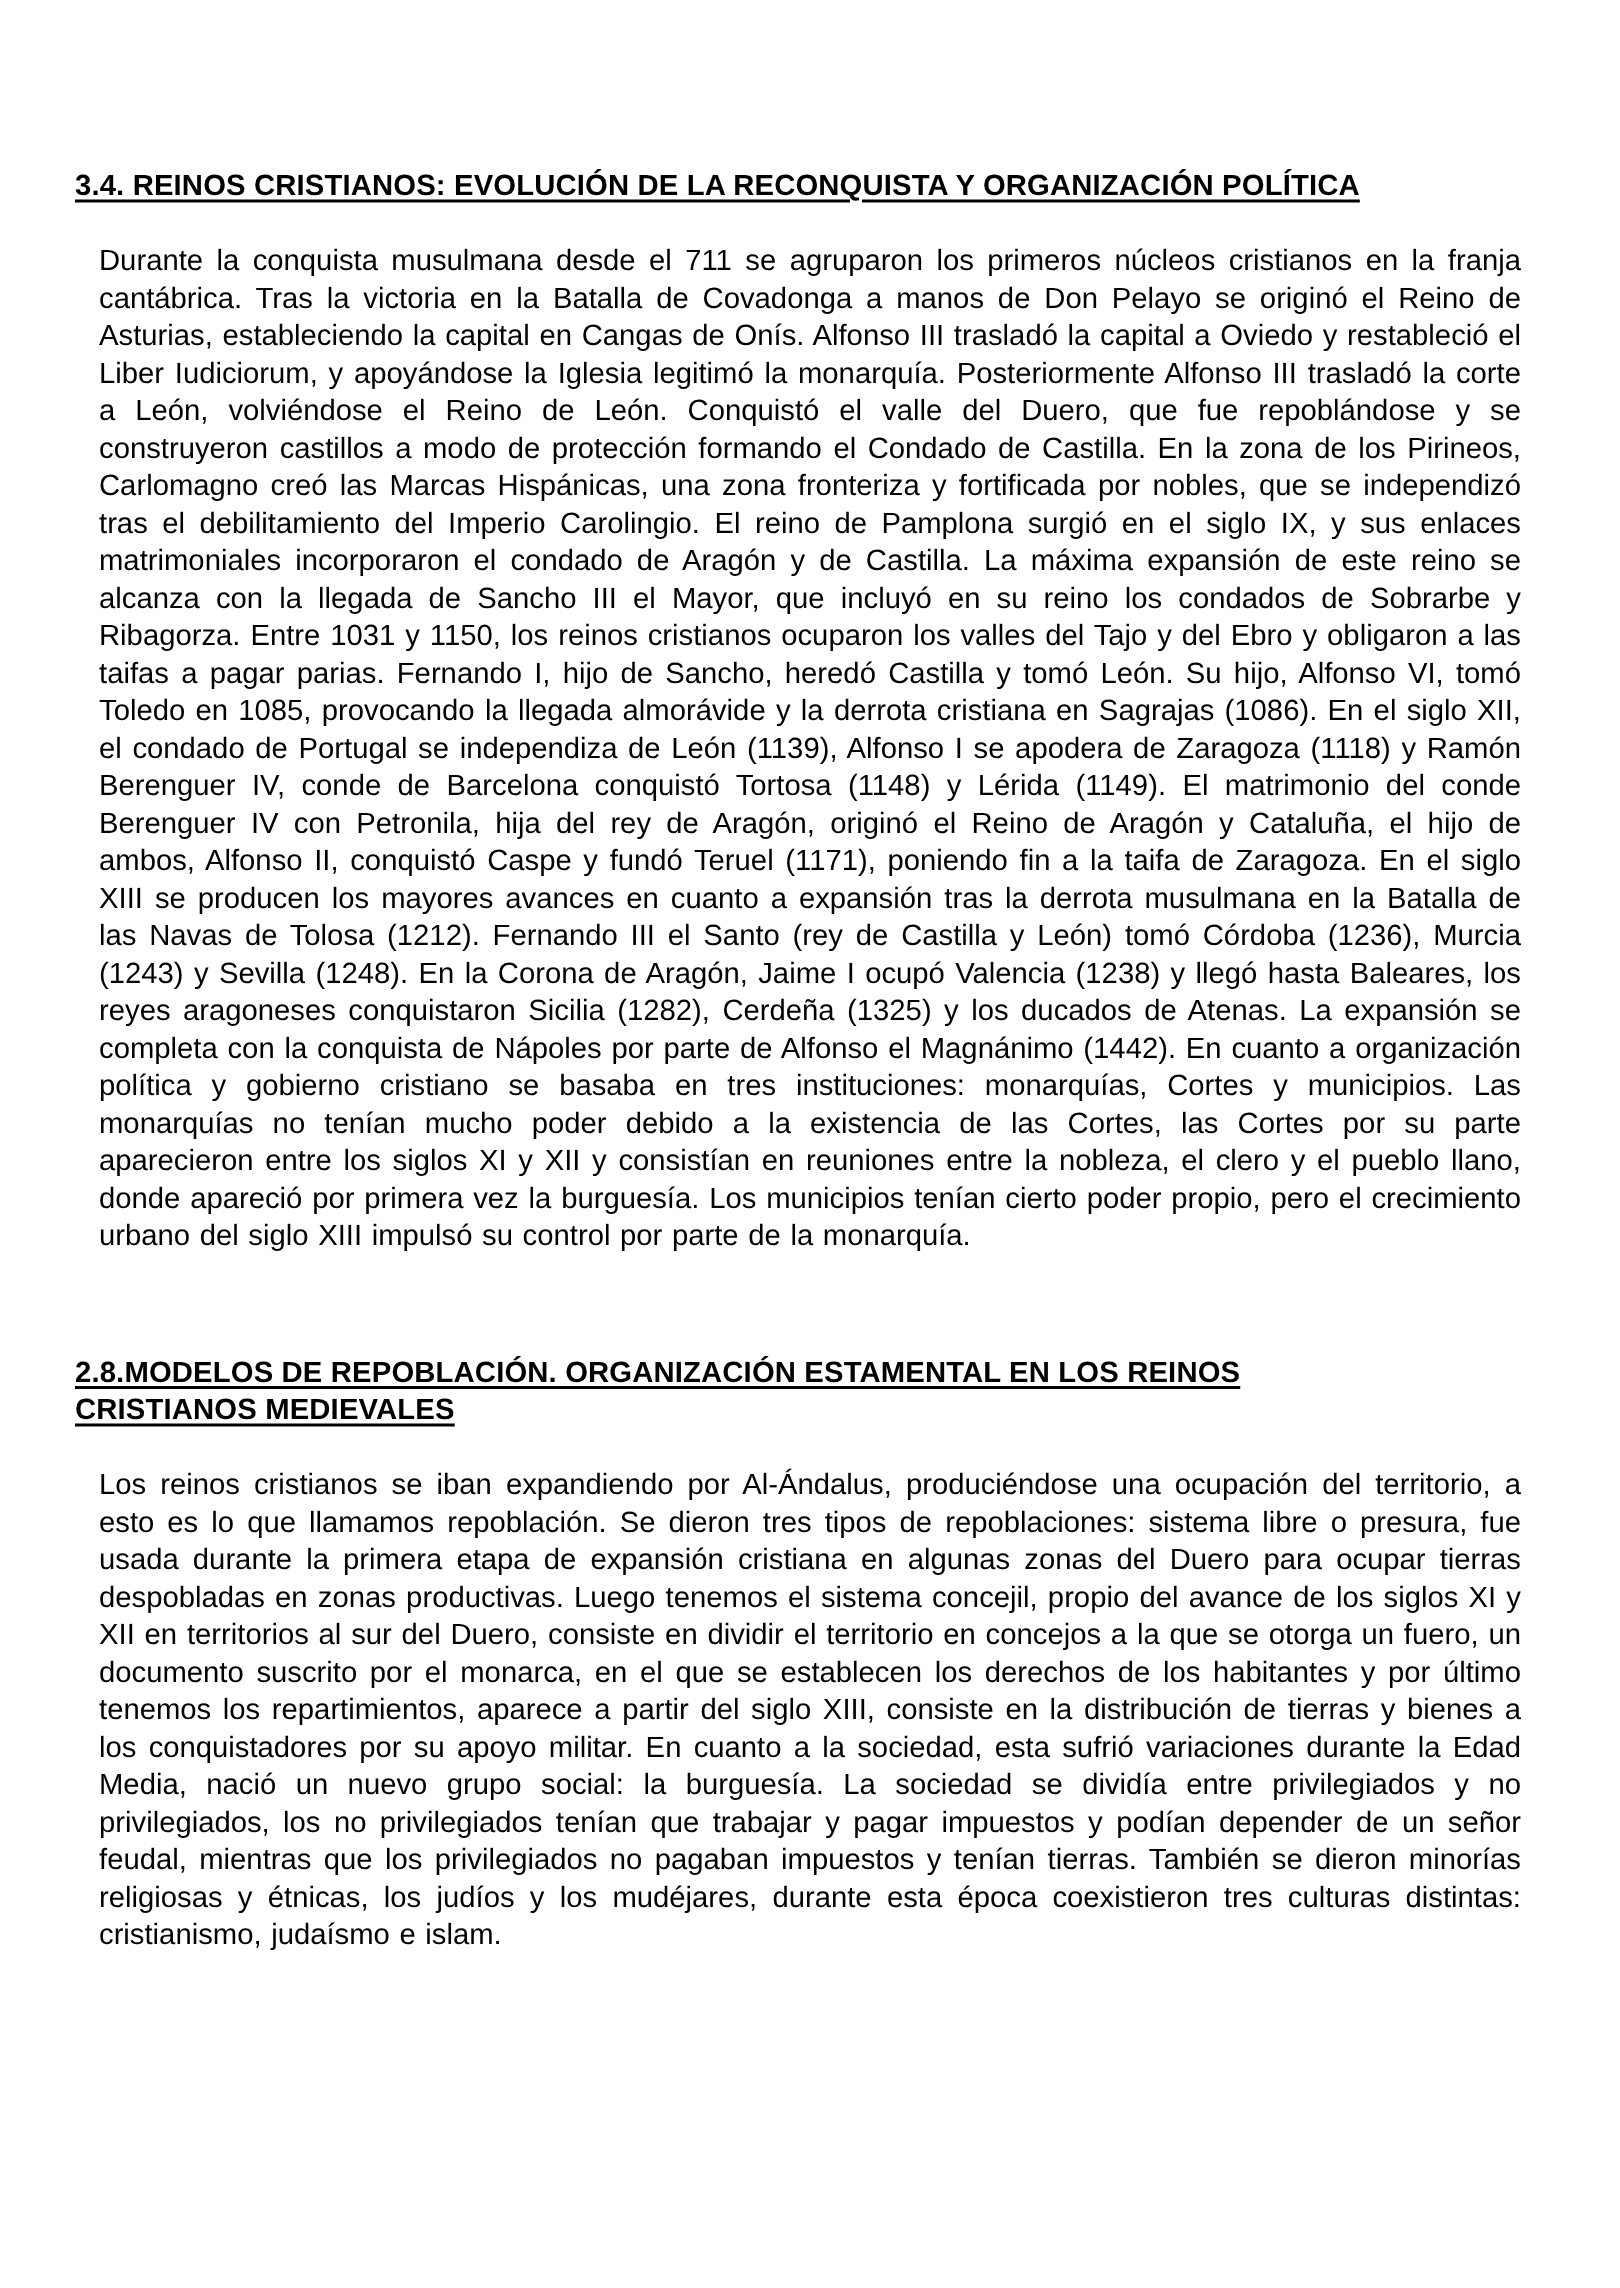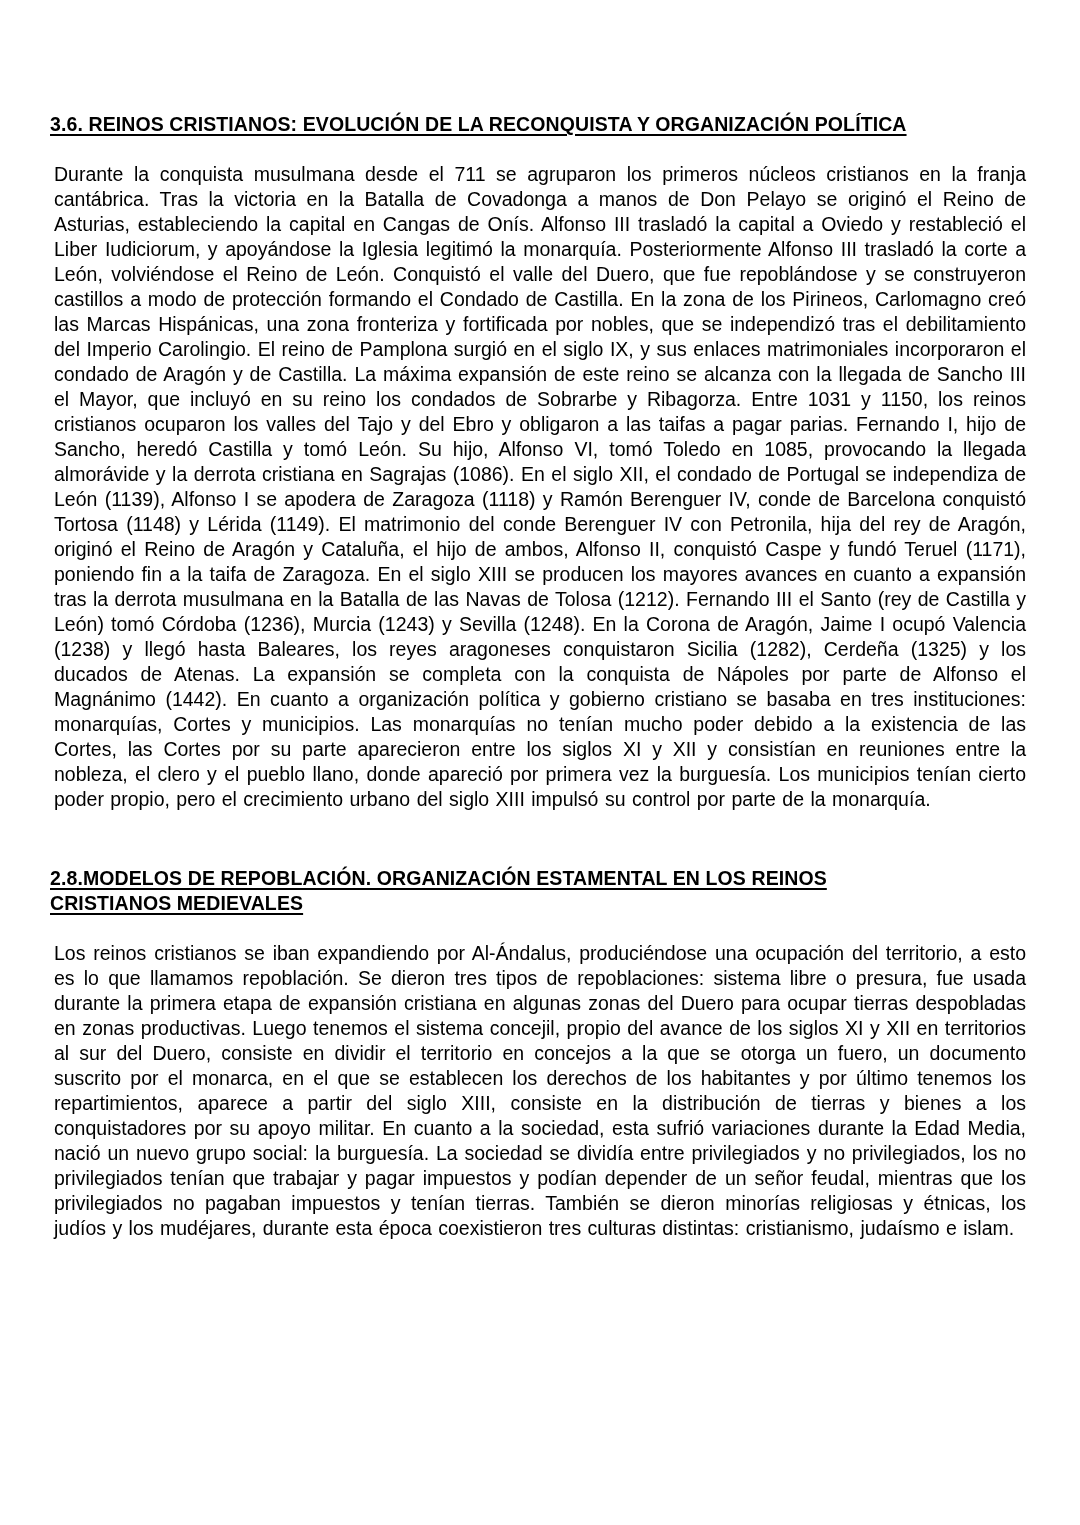--- a/index.html
+++ b/index.html
@@ -31,33 +31,33 @@
     margin: 0 0 25px 0;
     letter-spacing: 0.1px;
   }
   .section-heading.wrap-early {
     max-width: 900px;
   }
   .body-paragraph {
     font-size: 19.5px;
     line-height: 25px;
     text-align: justify;
-    margin: 4px;
+    margin: 16px;
     word-spacing: 1px;
   }
   .section-gap {
     height: 50px;
   }
 </style>
 </head>
 <body>
 
 <div class="page">
 
-  <h1 class="section-heading">3.6. REINOS CRISTIANOS: EVOLUCIÓN DE LA RECONQUISTA Y ORGANIZACIÓN POLÍTICA</h1>
+  <h1 class="section-heading">3.4. REINOS CRISTIANOS: EVOLUCIÓN DE LA RECONQUISTA Y ORGANIZACIÓN POLÍTICA</h1>
 
   <p class="body-paragraph">Durante la conquista musulmana desde el 711 se agruparon los primeros núcleos cristianos en la franja cantábrica. Tras la victoria en la Batalla de Covadonga a manos de Don Pelayo se originó el Reino de Asturias, estableciendo la capital en Cangas de Onís. Alfonso III trasladó la capital a Oviedo y restableció el Liber Iudiciorum, y apoyándose la Iglesia legitimó la monarquía. Posteriormente Alfonso III trasladó la corte a León, volviéndose el Reino de León. Conquistó el valle del Duero, que fue repoblándose y se construyeron castillos a modo de protección formando el Condado de Castilla. En la zona de los Pirineos, Carlomagno creó las Marcas Hispánicas, una zona fronteriza y fortificada por nobles, que se independizó tras el debilitamiento del Imperio Carolingio. El reino de Pamplona surgió en el siglo IX, y sus enlaces matrimoniales incorporaron el condado de Aragón y de Castilla. La máxima expansión de este reino se alcanza con la llegada de Sancho III el Mayor, que incluyó en su reino los condados de Sobrarbe y Ribagorza. Entre 1031 y 1150, los reinos cristianos ocuparon los valles del Tajo y del Ebro y obligaron a las taifas a pagar parias. Fernando I, hijo de Sancho, heredó Castilla y tomó León. Su hijo, Alfonso VI, tomó Toledo en 1085, provocando la llegada almorávide y la derrota cristiana en Sagrajas (1086). En el siglo XII, el condado de Portugal se independiza de León (1139), Alfonso I se apodera de Zaragoza (1118) y Ramón Berenguer IV, conde de Barcelona conquistó Tortosa (1148) y Lérida (1149). El matrimonio del conde Berenguer IV con Petronila, hija del rey de Aragón, originó el Reino de Aragón y Cataluña, el hijo de ambos, Alfonso II, conquistó Caspe y fundó Teruel (1171), poniendo fin a la taifa de Zaragoza. En el siglo XIII se producen los mayores avances en cuanto a expansión tras la derrota musulmana en la Batalla de las Navas de Tolosa (1212). Fernando III el Santo (rey de Castilla y León) tomó Córdoba (1236), Murcia (1243) y Sevilla (1248). En la Corona de Aragón, Jaime I ocupó Valencia (1238) y llegó hasta Baleares, los reyes aragoneses conquistaron Sicilia (1282), Cerdeña (1325) y los ducados de Atenas. La expansión se completa con la conquista de Nápoles por parte de Alfonso el Magnánimo (1442). En cuanto a organización política y gobierno cristiano se basaba en tres instituciones: monarquías, Cortes y municipios. Las monarquías no tenían mucho poder debido a la existencia de las Cortes, las Cortes por su parte aparecieron entre los siglos XI y XII y consistían en reuniones entre la nobleza, el clero y el pueblo llano, donde apareció por primera vez la burguesía. Los municipios tenían cierto poder propio, pero el crecimiento urbano del siglo XIII impulsó su control por parte de la monarquía.</p>
 
   <div class="section-gap"></div>
 
   <h2 class="section-heading wrap-early">2.8.MODELOS DE REPOBLACIÓN. ORGANIZACIÓN ESTAMENTAL EN LOS REINOS CRISTIANOS MEDIEVALES</h2>
 
   <p class="body-paragraph">Los reinos cristianos se iban expandiendo por Al-Ándalus, produciéndose una ocupación del territorio, a esto es lo que llamamos repoblación. Se dieron tres tipos de repoblaciones: sistema libre o presura, fue usada durante la primera etapa de expansión cristiana en algunas zonas del Duero para ocupar tierras despobladas en zonas productivas. Luego tenemos el sistema concejil, propio del avance de los siglos XI y XII en territorios al sur del Duero, consiste en dividir el territorio en concejos a la que se otorga un fuero, un documento suscrito por el monarca, en el que se establecen los derechos de los habitantes y por último tenemos los repartimientos, aparece a partir del siglo XIII, consiste en la distribución de tierras y bienes a los conquistadores por su apoyo militar. En cuanto a la sociedad, esta sufrió variaciones durante la Edad Media, nació un nuevo grupo social: la burguesía. La sociedad se dividía entre privilegiados y no privilegiados, los no privilegiados tenían que trabajar y pagar impuestos y podían depender de un señor feudal, mientras que los privilegiados no pagaban impuestos y tenían tierras. También se dieron minorías religiosas y étnicas, los judíos y los mudéjares, durante esta época coexistieron tres culturas distintas: cristianismo, judaísmo e islam.</p>
 
 </div>

